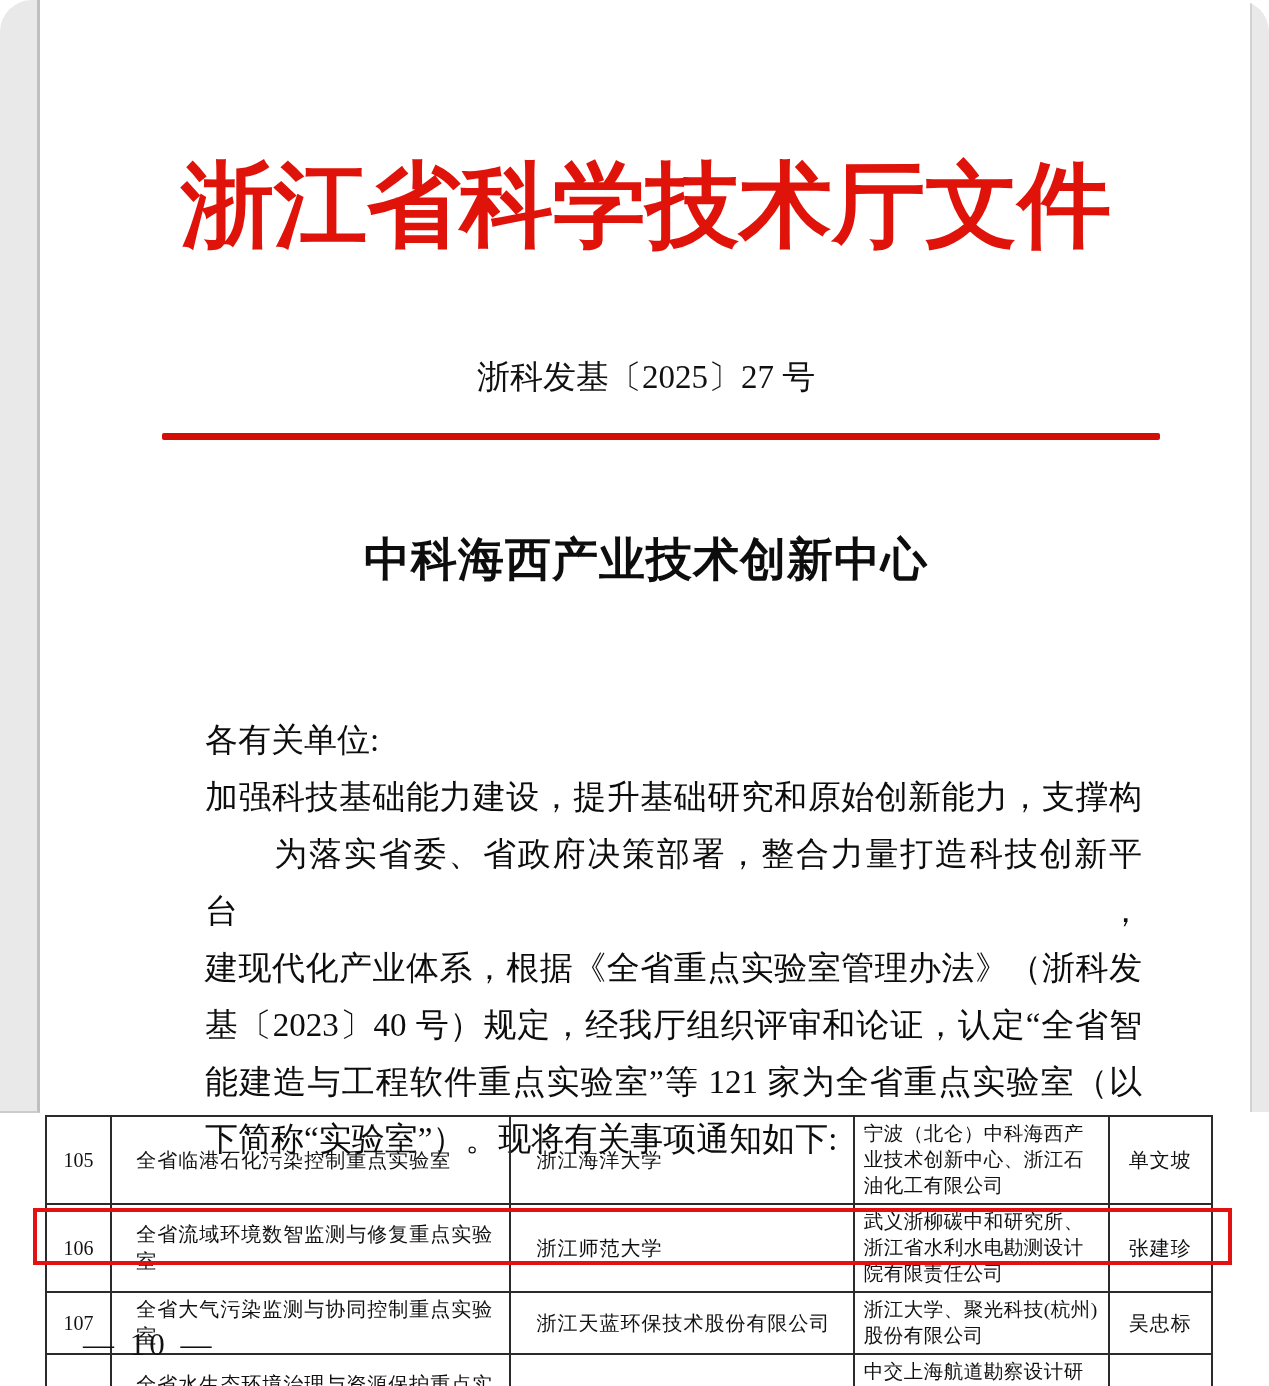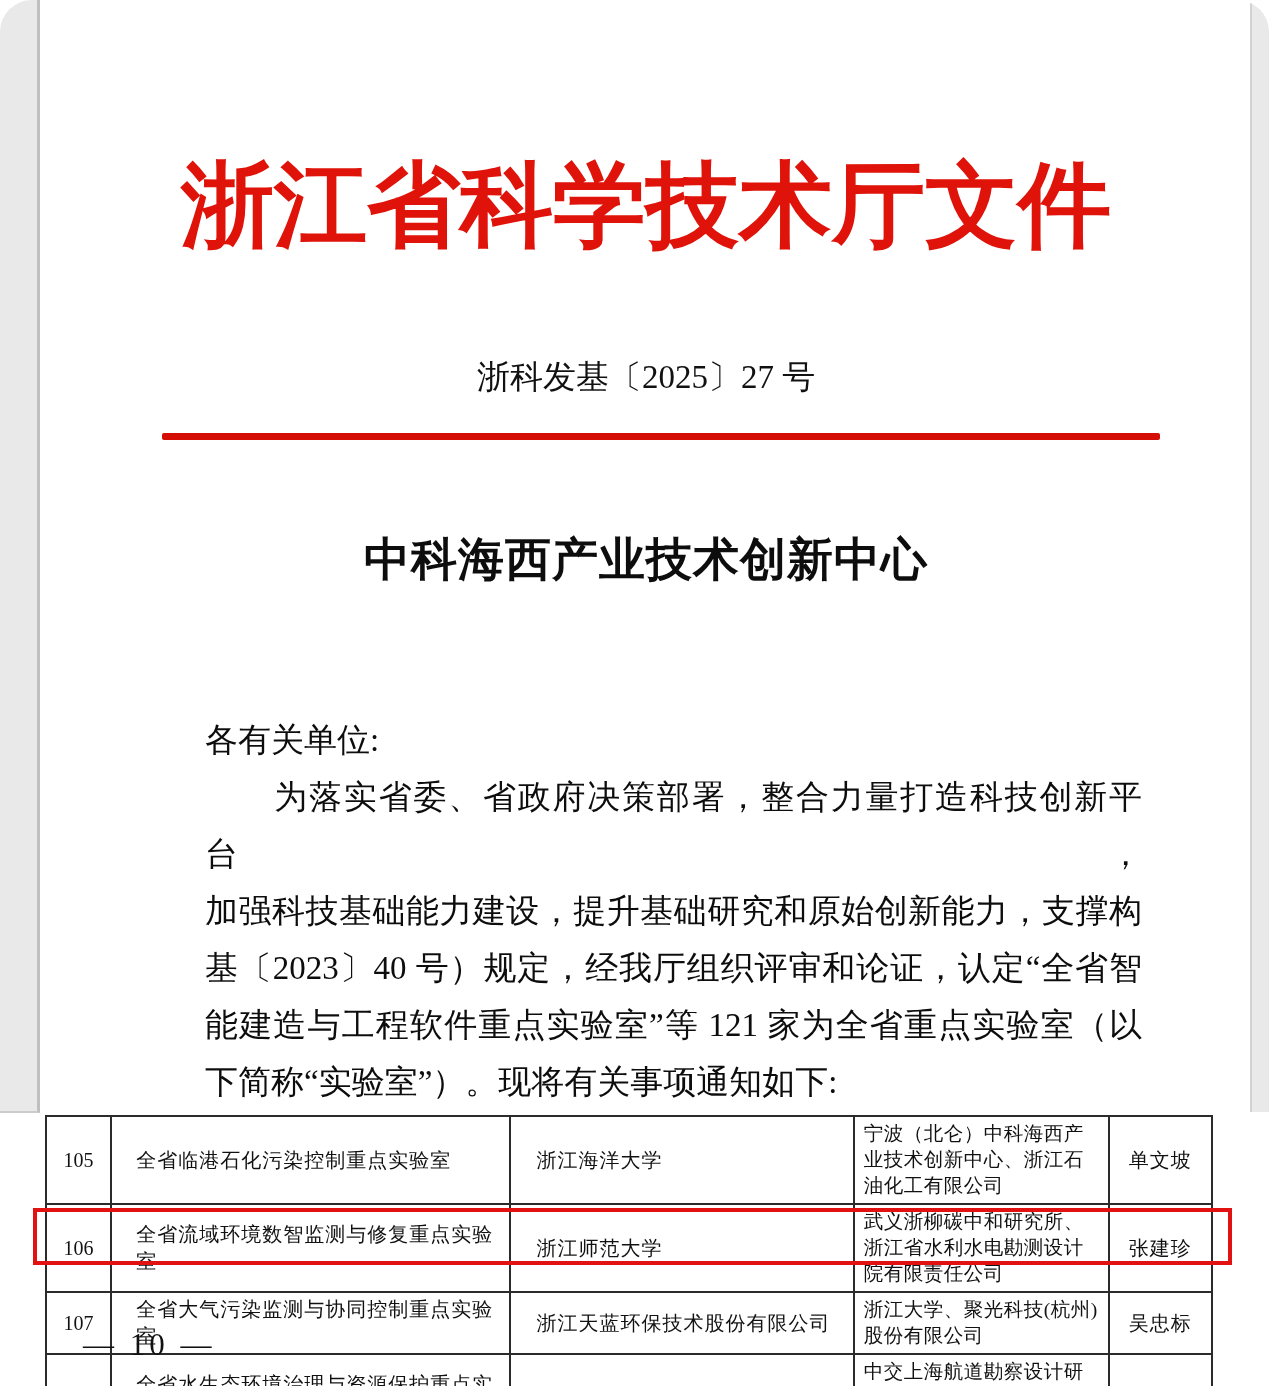--- a/index.html
+++ b/index.html
@@ -68,22 +68,23 @@
   <div class="doc-number">浙科发基〔2025〕27 号</div>
 
   <div class="red-rule"></div>
 
   <div class="notice-title">
     <div>中科海西产业技术创新中心</div>
   </div>
 
   <div class="body-block">
     <div class="body-line">各有关单位:</div>
+    <div class="body-line justify">加强科技基础能力建设，提升基础研究和原始创新能力，支撑构</div>
     <div class="body-line justify indent">为落实省委、省政府决策部署，整合力量打造科技创新平台，</div>
-    <div class="body-line justify">加强科技基础能力建设，提升基础研究和原始创新能力，支撑构</div>
+    <div class="body-line justify">建现代化产业体系，根据《全省重点实验室管理办法》（浙科发</div>
     <div class="body-line justify">基〔2023〕40 号）规定，经我厅组织评审和论证，认定“全省智</div>
     <div class="body-line justify">能建造与工程软件重点实验室”等 121 家为全省重点实验室（以</div>
     <div class="body-line">下简称“实验室”）。现将有关事项通知如下:</div>
   </div>
 
   <table class="results">
     <tbody>
       <tr class="r-105">
         <td class="c-no">105</td>
         <td class="c-lab">全省临港石化污染控制重点实验室</td>

